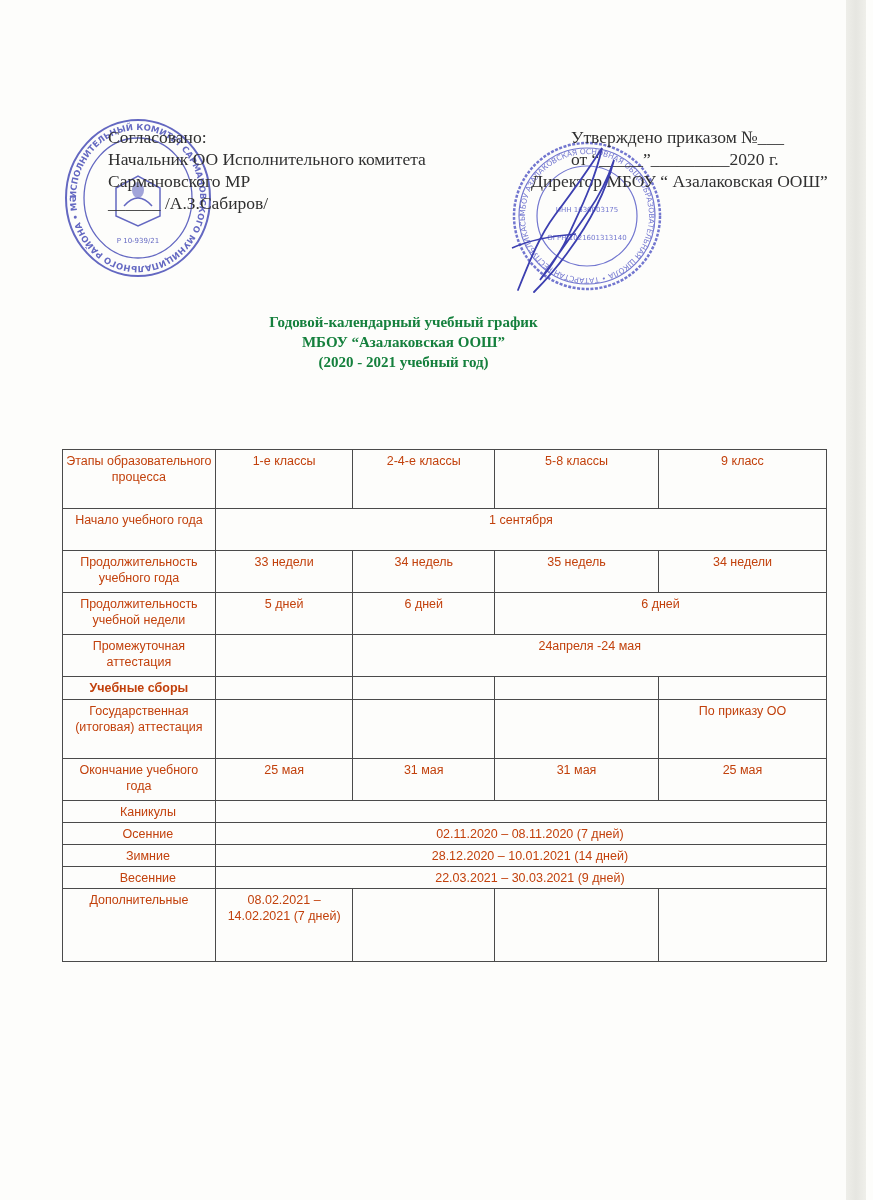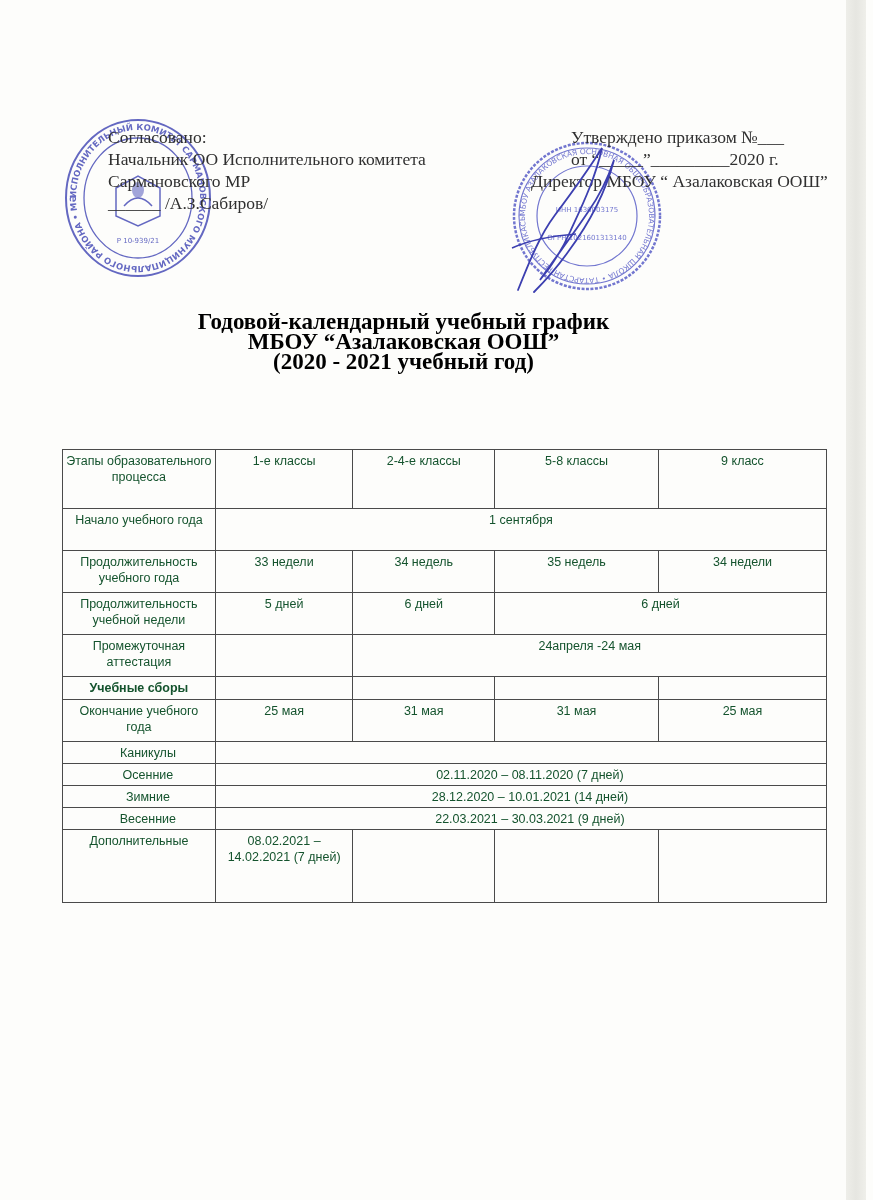--- a/index.html
+++ b/index.html
@@ -24,27 +24,27 @@
     .hr-indent2 { padding-left: 40px; }
     .stamp {
       position: absolute; border-radius: 50%; z-index: 2; opacity: 0.85;
     }
     .stamp svg { width: 100%; height: 100%; display: block; }
     .stamp-left { left: 64px; top: 118px; width: 148px; height: 160px; }
     .stamp-right { left: 512px; top: 140px; width: 150px; height: 152px; }
     .signature { position: absolute; z-index: 4; left: 510px; top: 140px; width: 120px; height: 160px; }
     .title-block {
       position: absolute; left: 0; width: 807px; top: 312px; text-align: center;
-      font-weight: bold; font-size: 23px; line-height: 20px; color: #000000;
+      font-weight: bold; font-size: 15px; line-height: 20px; color: #15803d;
     }
     table.schedule {
       position: absolute; left: 62px; top: 449px; width: 765px;
       border-collapse: collapse; table-layout: fixed;
       font-family: "Liberation Sans", "DejaVu Sans", sans-serif;
-      font-size: 12.5px; line-height: 16px; color: #14532d;
+      font-size: 12.5px; line-height: 16px; color: #c2410c;
     }
     table.schedule td {
       border: 1.5px solid #4a4a4a; text-align: center; vertical-align: top;
       padding: 3px 3px 0 3px; overflow: hidden;
     }
     .c0 { width: 151px; } .c1 { width: 136px; } .c2 { width: 140px; } .c3 { width: 162px; } .c4 { width: 166px; }
     tr.h59 td { height: 55px; }
     tr.h42 td { height: 38px; }
     tr.h23 td { height: 19px; font-weight: bold; }
     tr.h73 td { height: 69px; }
@@ -150,20 +150,27 @@
     <td></td>
     <td colspan="3">24апреля -24 мая</td>
   </tr>
   <tr class="h23">
     <td>Учебные сборы</td>
     <td></td>
     <td></td>
     <td></td>
     <td></td>
   </tr>
+  <tr class="h59">
+    <td>Государственная (итоговая) аттестация</td>
+    <td></td>
+    <td></td>
+    <td></td>
+    <td>По приказу ОО</td>
+  </tr>
   <tr class="h42">
     <td>Окончание учебного года</td>
     <td>25 мая</td>
     <td>31 мая</td>
     <td>31 мая</td>
     <td>25 мая</td>
   </tr>
   <tr class="h22">
     <td>Каникулы</td>
     <td colspan="4"></td>

